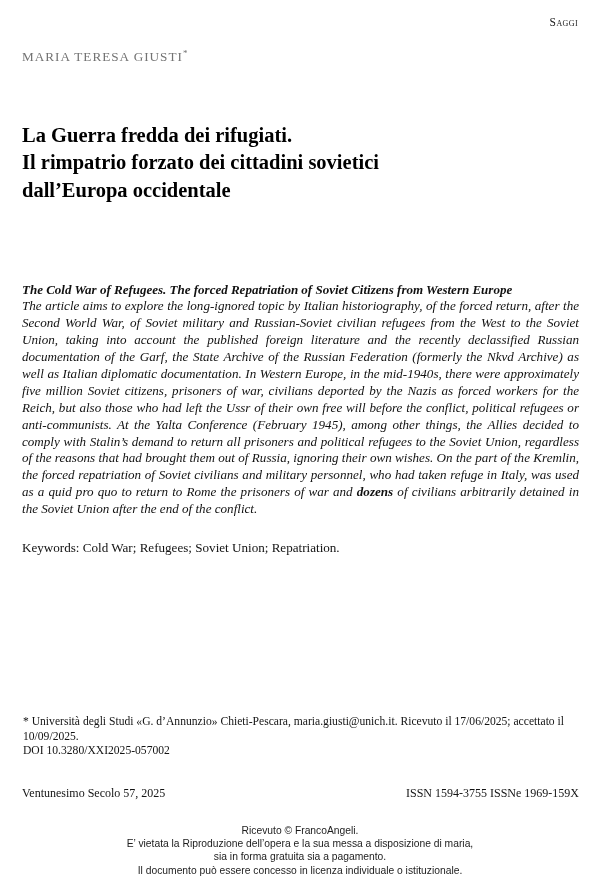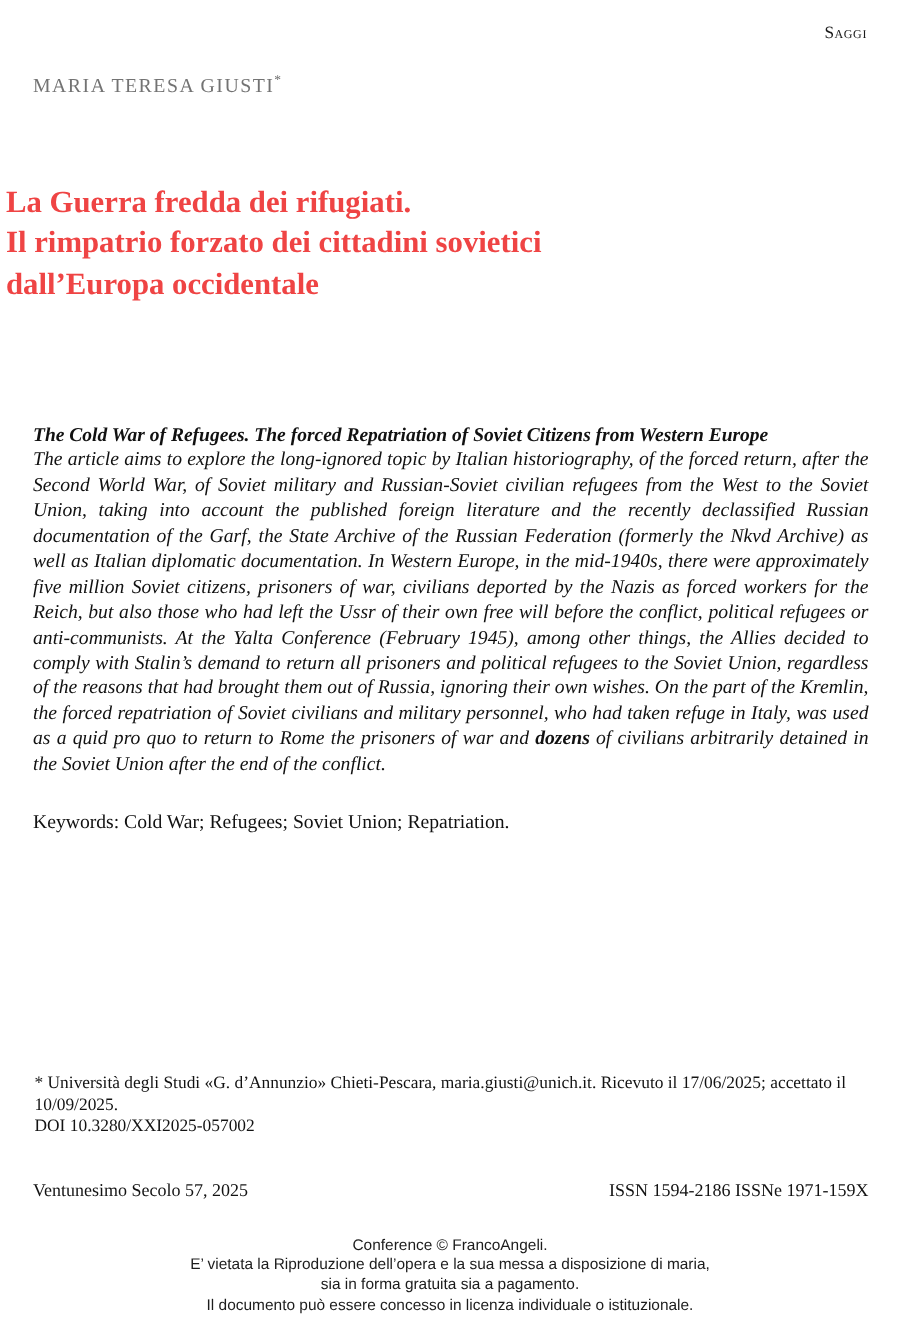--- a/index.html
+++ b/index.html
@@ -51,27 +51,27 @@
   }
   .author-line .fn-mark {
     font-size: 9px;
     vertical-align: super;
     letter-spacing: 0;
   }
 
   
   .article-title {
     position: absolute;
-    left: 4px;
+    left: 22px;
     top: 108px;
     width: 556px;
     font-size: 20.5px;
     font-weight: bold;
     line-height: 27.5px;
-    color: #ef4444;
+    color: #000000;
   }
   .article-title .tl {
     display: block;
     white-space: nowrap;
   }
 
   
   .abstract {
     position: absolute;
     left: 22px;
@@ -174,23 +174,23 @@
     <p class="keywords">Keywords: Cold War; Refugees; Soviet Union; Repatriation.</p>
   </div>
 
   <div class="footnote">
     <span class="fn-star">*</span><span> Università degli Studi «G. d’Annunzio» Chieti-Pescara, maria.giusti@unich.it. Ricevuto il 17/06/2025; accettato il 10/09/2025.</span>
     <span class="doi">DOI 10.3280/XXI2025-057002</span>
   </div>
 
   <div class="journal-footer">
     <span>Ventunesimo Secolo 57, 2025</span>
-    <span>ISSN 1594-2186 ISSNe 1971-159X</span>
+    <span>ISSN 1594-3755 ISSNe 1969-159X</span>
   </div>
 
   <div class="copyright-block">
-    <span>Conference © FrancoAngeli.</span>
+    <span>Ricevuto © FrancoAngeli.</span>
     <span>E’ vietata la Riproduzione dell’opera e la sua messa a disposizione di maria,</span>
     <span>sia in forma gratuita sia a pagamento.</span>
     <span>Il documento può essere concesso in licenza individuale o istituzionale.</span>
   </div>
 
 </div>
 
 </body></html>

